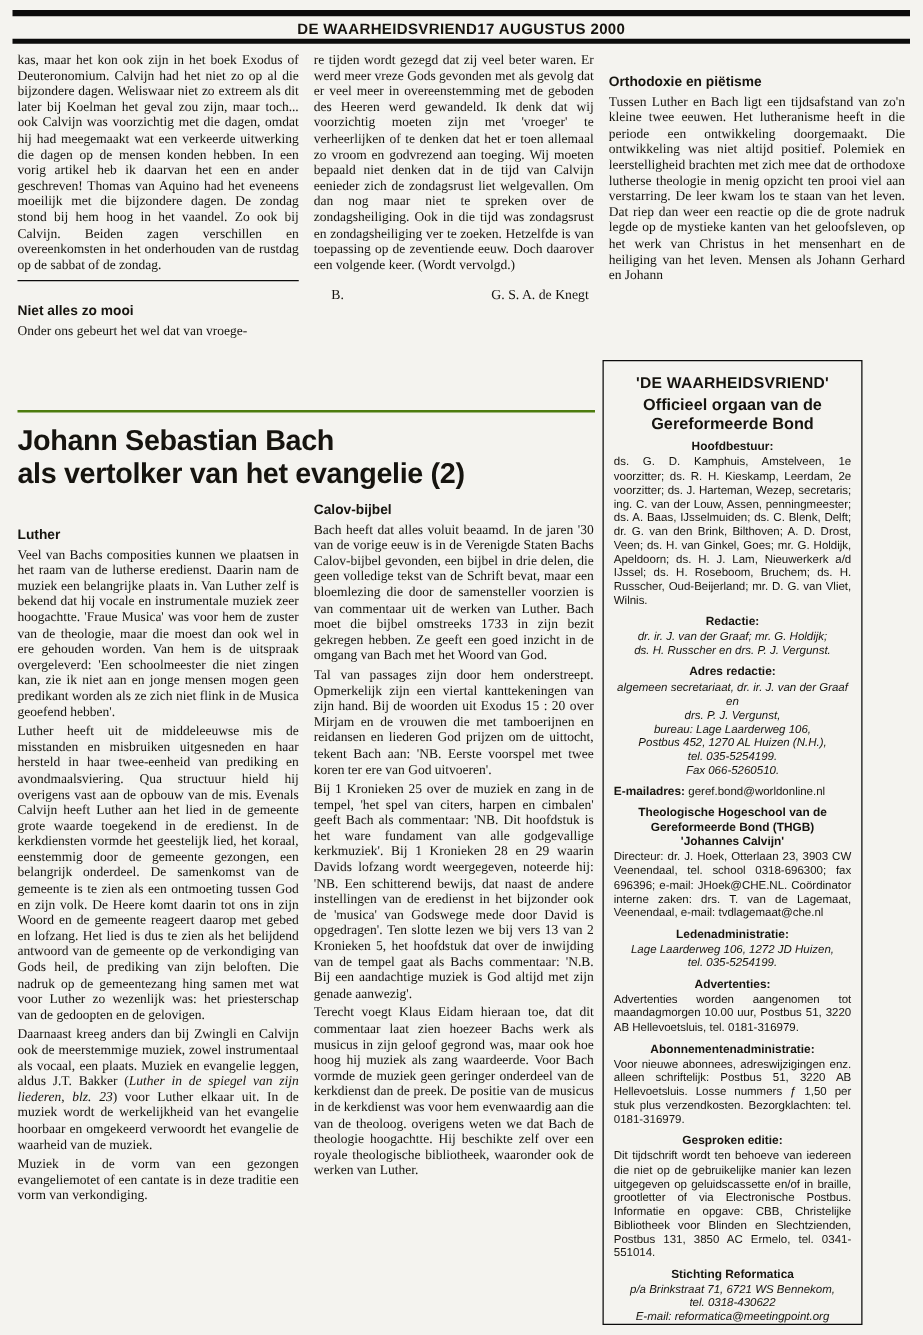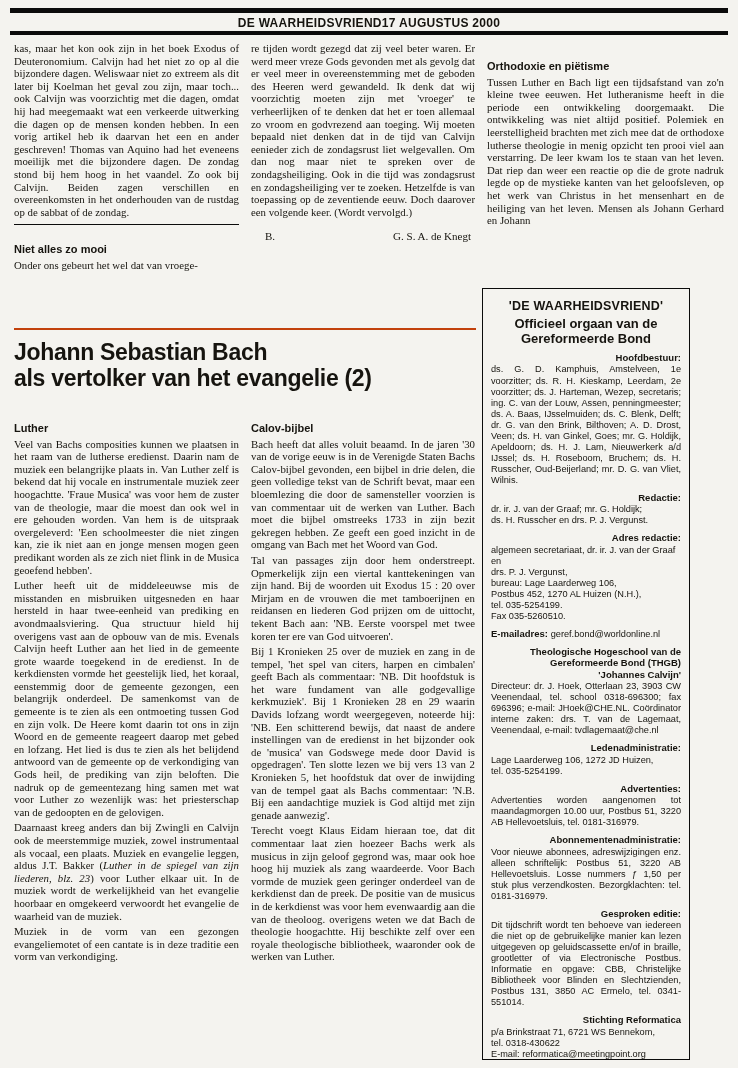--- a/index.html
+++ b/index.html
@@ -33,44 +33,44 @@
 
   .top-col1 { left:14px; top:42px; width:225px; }
   .top-col2 { left:251px; top:42px; width:224px; }
   .top-col3 { left:487px; top:42px; width:237px; }
 
   .signature { display:flex; justify-content:space-between; margin-top:12px; padding:0 4px 0 14px; font-size:11px; }
 
   
   .article-title {
     position:absolute; left:14px; top:328px; width:462px;
-    border-top:2px solid #c2410c; padding-top:9px;
+    border-top:2px solid #4d7c0f; padding-top:9px;
     font-family:"Liberation Sans","DejaVu Sans",sans-serif;
     font-weight:bold; font-size:23px; line-height:26px; letter-spacing:-0.3px;
     white-space:nowrap;
   }
 
   .art-col1 { left:14px; top:404px; width:225px; }
-  .art-col2 { left:251px; top:404px; width:224px; }
+  .art-col2 { left:251px; top:384px; width:224px; }
 
   
   .colofon {
     position:absolute; left:482px; top:288px; width:208px;
     min-height:756px; max-height:772px; overflow:hidden;
     border:1px solid #0b0b0b;
     padding:10px 8px 8px 8px;
     font-family:"Liberation Sans","DejaVu Sans",sans-serif;
     font-size:9.2px; line-height:1.2;
   }
   .cf-title { font-size:12.5px; font-weight:bold; text-align:center; letter-spacing:.2px; }
   .cf-subtitle { font-size:13px; font-weight:bold; text-align:center; line-height:1.12; margin:3px 10px 6px 10px; }
   .cf-sec { margin-top:6px; }
-  .cf-head { font-weight:bold; text-align:right; font-size:9.5px; margin-bottom:1px; white-space:pre-line; }
+  .cf-head { font-weight:bold; text-align:center; font-size:9.5px; margin-bottom:1px; white-space:pre-line; }
   .cf-text { text-align:justify; hyphens:auto; }
-  .cf-sec.center .cf-text { text-align:left; white-space:pre-line; }
+  .cf-sec.center .cf-text { text-align:center; white-space:pre-line;font-style:italic; }
   .cf-sec.inline { text-align:left; }
   .cf-sec.inline .cf-head, .cf-sec.inline .cf-text { display:inline; text-align:center; white-space:normal; }
   .cf-issn { font-weight:bold; text-align:center; margin-top:8px; font-size:9.5px; }
 
   .page-number {
     position:absolute; right:13px; top:1075px;
     font-family:"Liberation Sans","DejaVu Sans",sans-serif;
     font-weight:bold; font-size:11px;
   }
 </style>
@@ -142,21 +142,21 @@
 ds. H. Russcher en drs. P. J. Vergunst.</div>
     </div>
 
     <div class="cf-sec center">
       <div class="cf-head">Adres redactie:</div>
       <div class="cf-text">algemeen secretariaat, dr. ir. J. van der Graaf en
 drs. P. J. Vergunst,
 bureau: Lage Laarderweg 106,
 Postbus 452, 1270 AL Huizen (N.H.),
 tel. 035-5254199.
-Fax 035-5260510.</div>
+Fax 066-5260510.</div>
     </div>
 
     <div class="cf-sec inline">
       <div class="cf-head">E-mailadres: </div>
       <div class="cf-text">geref.bond@worldonline.nl</div>
     </div>
 
     <div class="cf-sec">
       <div class="cf-head">Theologische Hogeschool van de Gereformeerde Bond (THGB)
 'Johannes Calvijn'</div>

